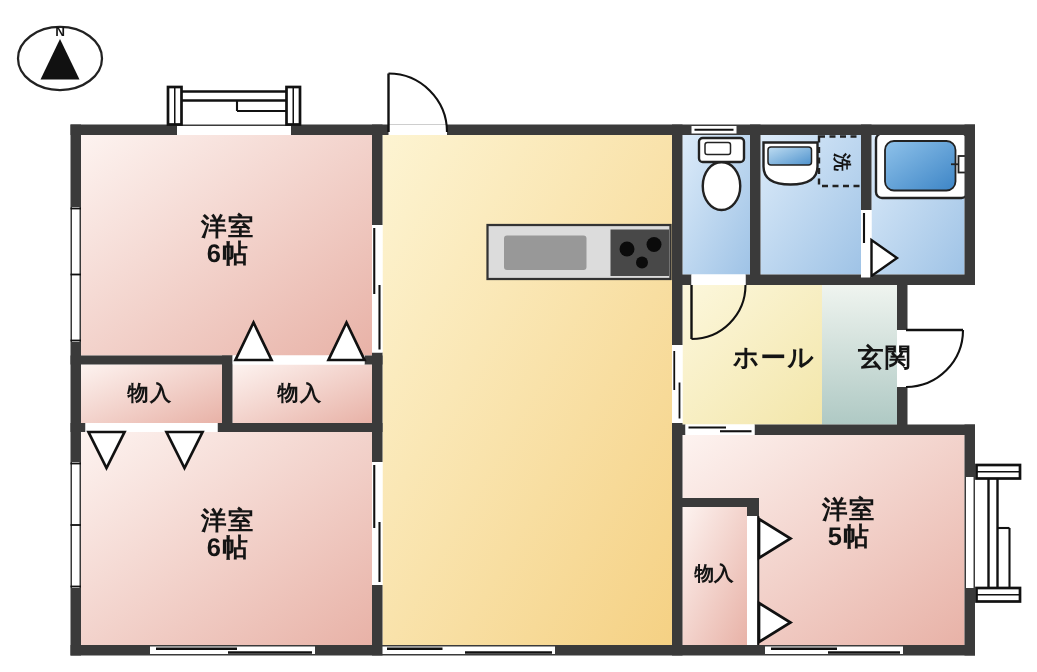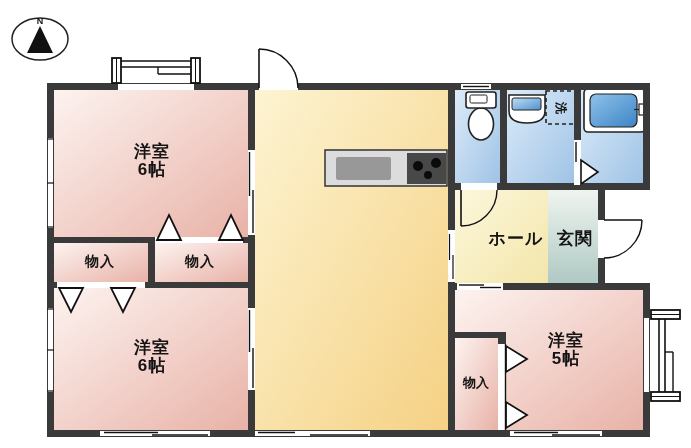--- a/index.html
+++ b/index.html
@@ -272,21 +272,21 @@
 <div class="lbl sz-closet" style="left:100px;top:262px;">物入</div>
 <div class="lbl sz-closet" style="left:200px;top:262px;">物入</div>
 
 <div class="lbl sz-room" style="left:152px;top:357px;">
   <span>洋室</span>
   <span>6帖</span>
 </div>
 
 
 <div class="lbl sz-hall" style="left:516px;top:239px;">ホール</div>
-<div class="lbl sz-hall" style="left:575px;top:239px;">玄関</div>
+<div class="lbl sz-hall" style="left:590px;top:239px;">玄関</div>
 
 <div class="lbl sz-wash" style="left:561px;top:108px;">洗</div>
 
 <div class="lbl sz-room" style="left:566px;top:350px;">
   <span>洋室</span>
   <span>5帖</span>
 </div>
 
 <div class="lbl sz-closet-s" style="left:476px;top:383px;">物入</div>
 </div>

